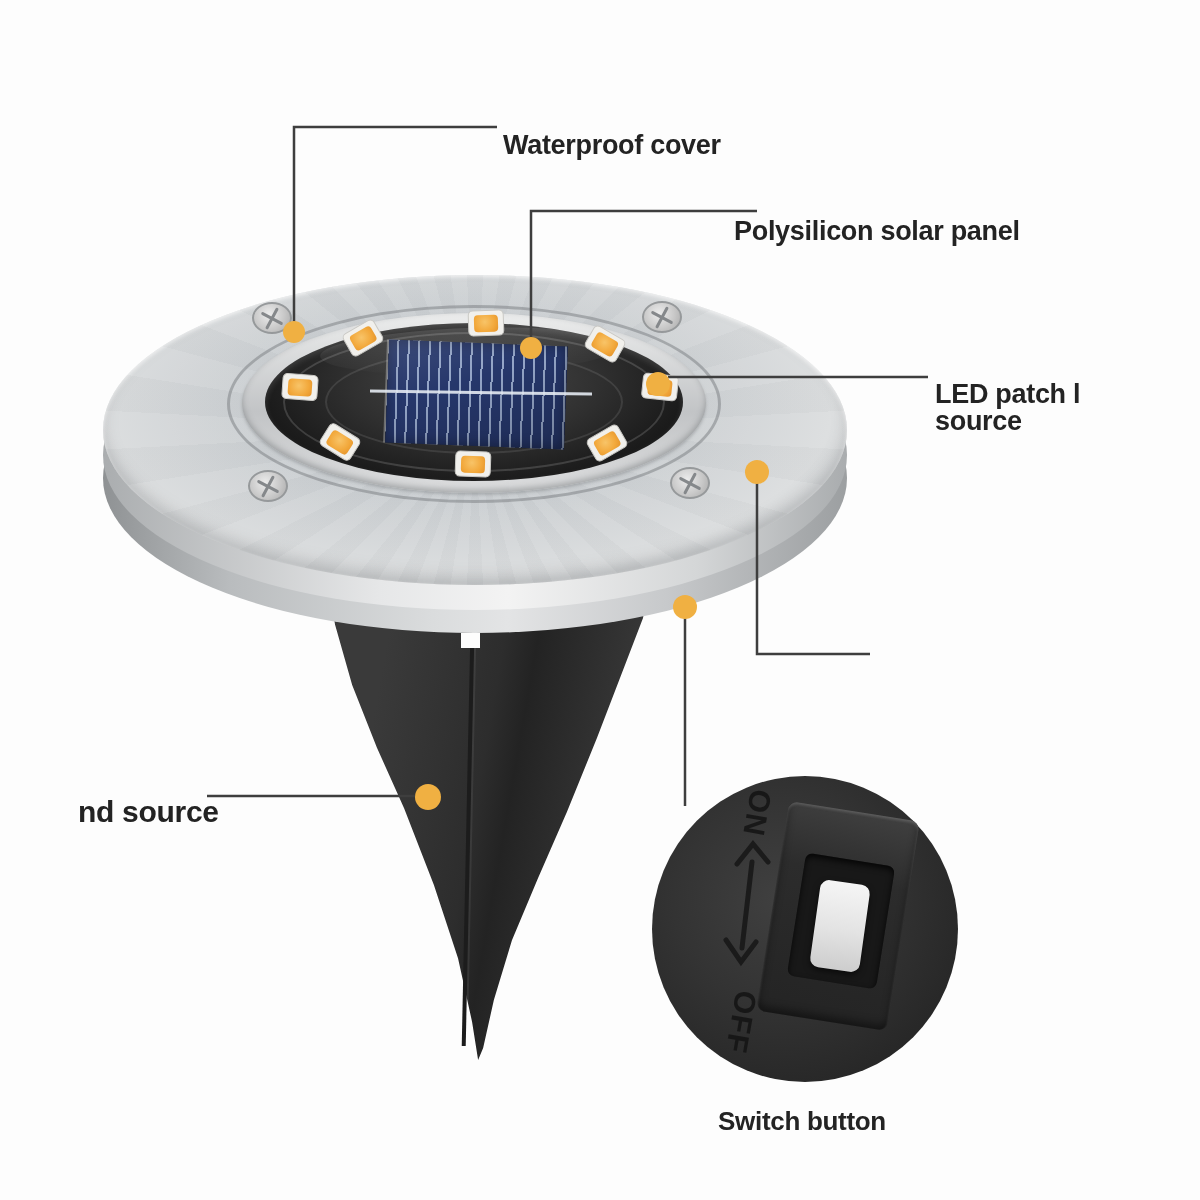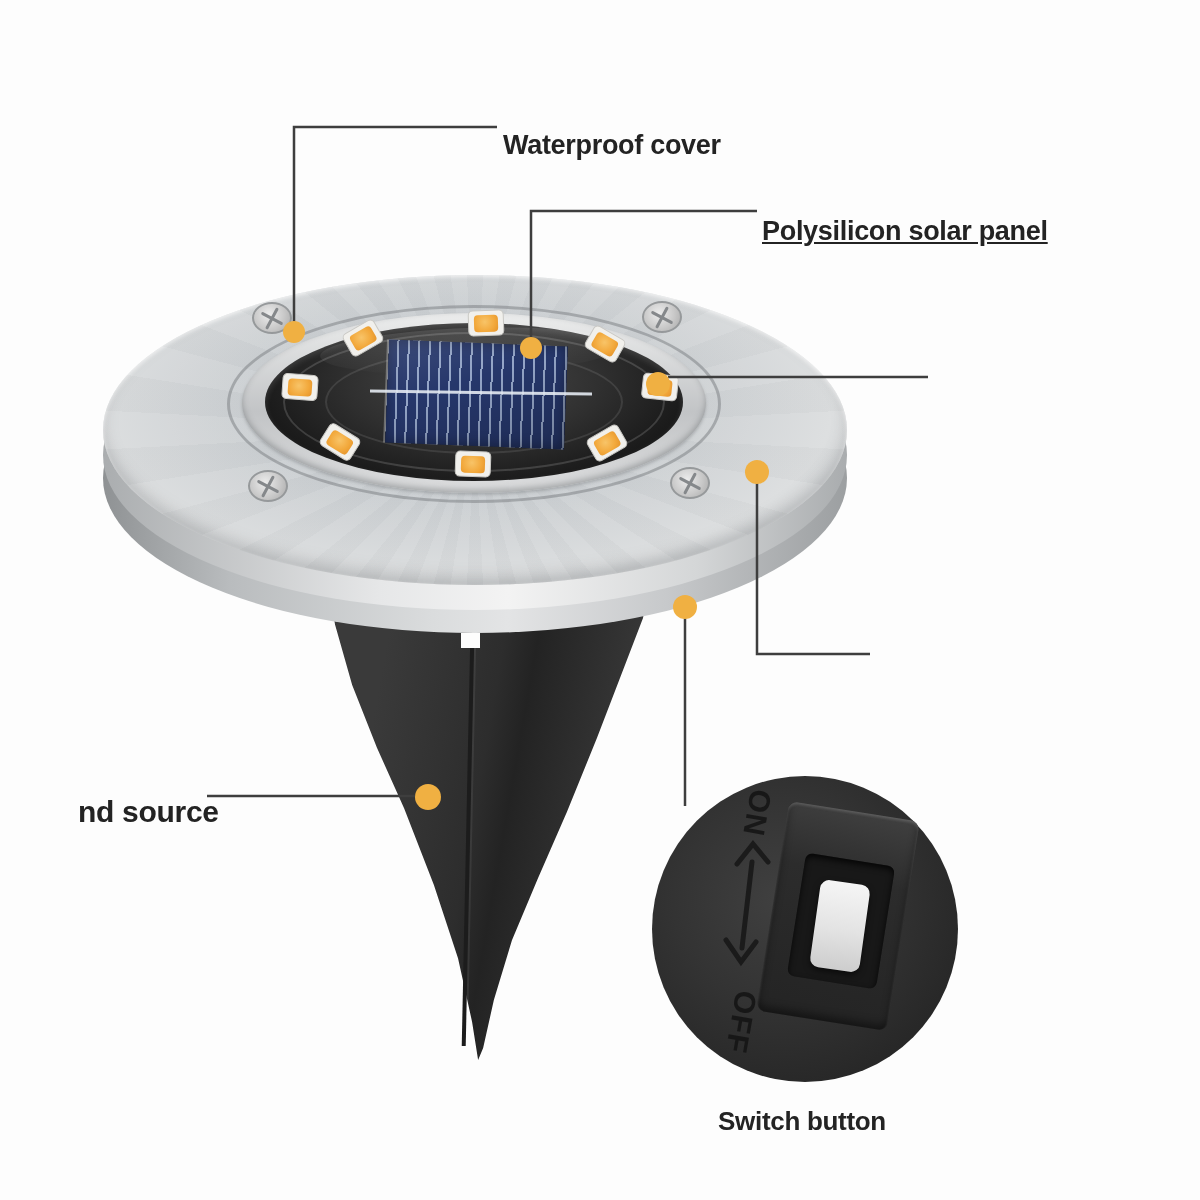--- a/index.html
+++ b/index.html
@@ -86,21 +86,21 @@
     background:linear-gradient(180deg,#f5f5f5 0%,#e3e3e3 55%,#cdcdcd 100%);
     box-shadow:0 3px 6px rgba(0,0,0,.55);}
   .inset-word{position:absolute;color:#151515;font-size:30px;font-weight:700;letter-spacing:1px;
     transform:translate(-50%,-50%) rotate(100deg);opacity:.9;}
   #on-word{left:757px;top:813px;}
   #off-word{left:741px;top:1022px;}
 
   
   .label{position:absolute;color:#232323;font-size:27px;font-weight:700;letter-spacing:-.3px;line-height:27px;white-space:nowrap;margin-top:20px;}
   #lbl-waterproof{left:503px;top:112px;}
-  #lbl-solar{left:762px;top:198px;text-decoration:underline;}
+  #lbl-solar{left:734px;top:198px;}
   #lbl-led{left:935px;top:361px;line-height:27px;}
   #lbl-stainless{left:877px;top:640px;line-height:28px;}
   #lbl-spike{left:78px;top:778px;font-size:30px;}
   #lbl-switch{left:718px;top:1088px;font-size:26px;}
 
   
   #overlay{left:0;top:0;width:1200px;height:1200px;pointer-events:none;}
 </style>
 </head>
 <body>
@@ -182,16 +182,20 @@
     </g>
     <g stroke="#161616" stroke-width="5" fill="none" opacity=".85" stroke-linecap="round">
       <line x1="752" y1="862" x2="742" y2="948"></line>
       <polyline points="737,864 753,844 768,862"></polyline>
       <polyline points="726,940 741,962 756,942"></polyline>
     </g>
   </svg>
 
   <div class="label" id="lbl-waterproof">Waterproof cover</div>
   <div class="label" id="lbl-solar">Polysilicon solar panel</div>
+  <div class="label" id="lbl-led">
+    <div>LED patch l</div>
+    <div>source</div>
+  </div>
   <div class="label" id="lbl-spike">nd source</div>
   <div class="label" id="lbl-switch">Switch button</div>
 
 </div>
 
 </body></html>

